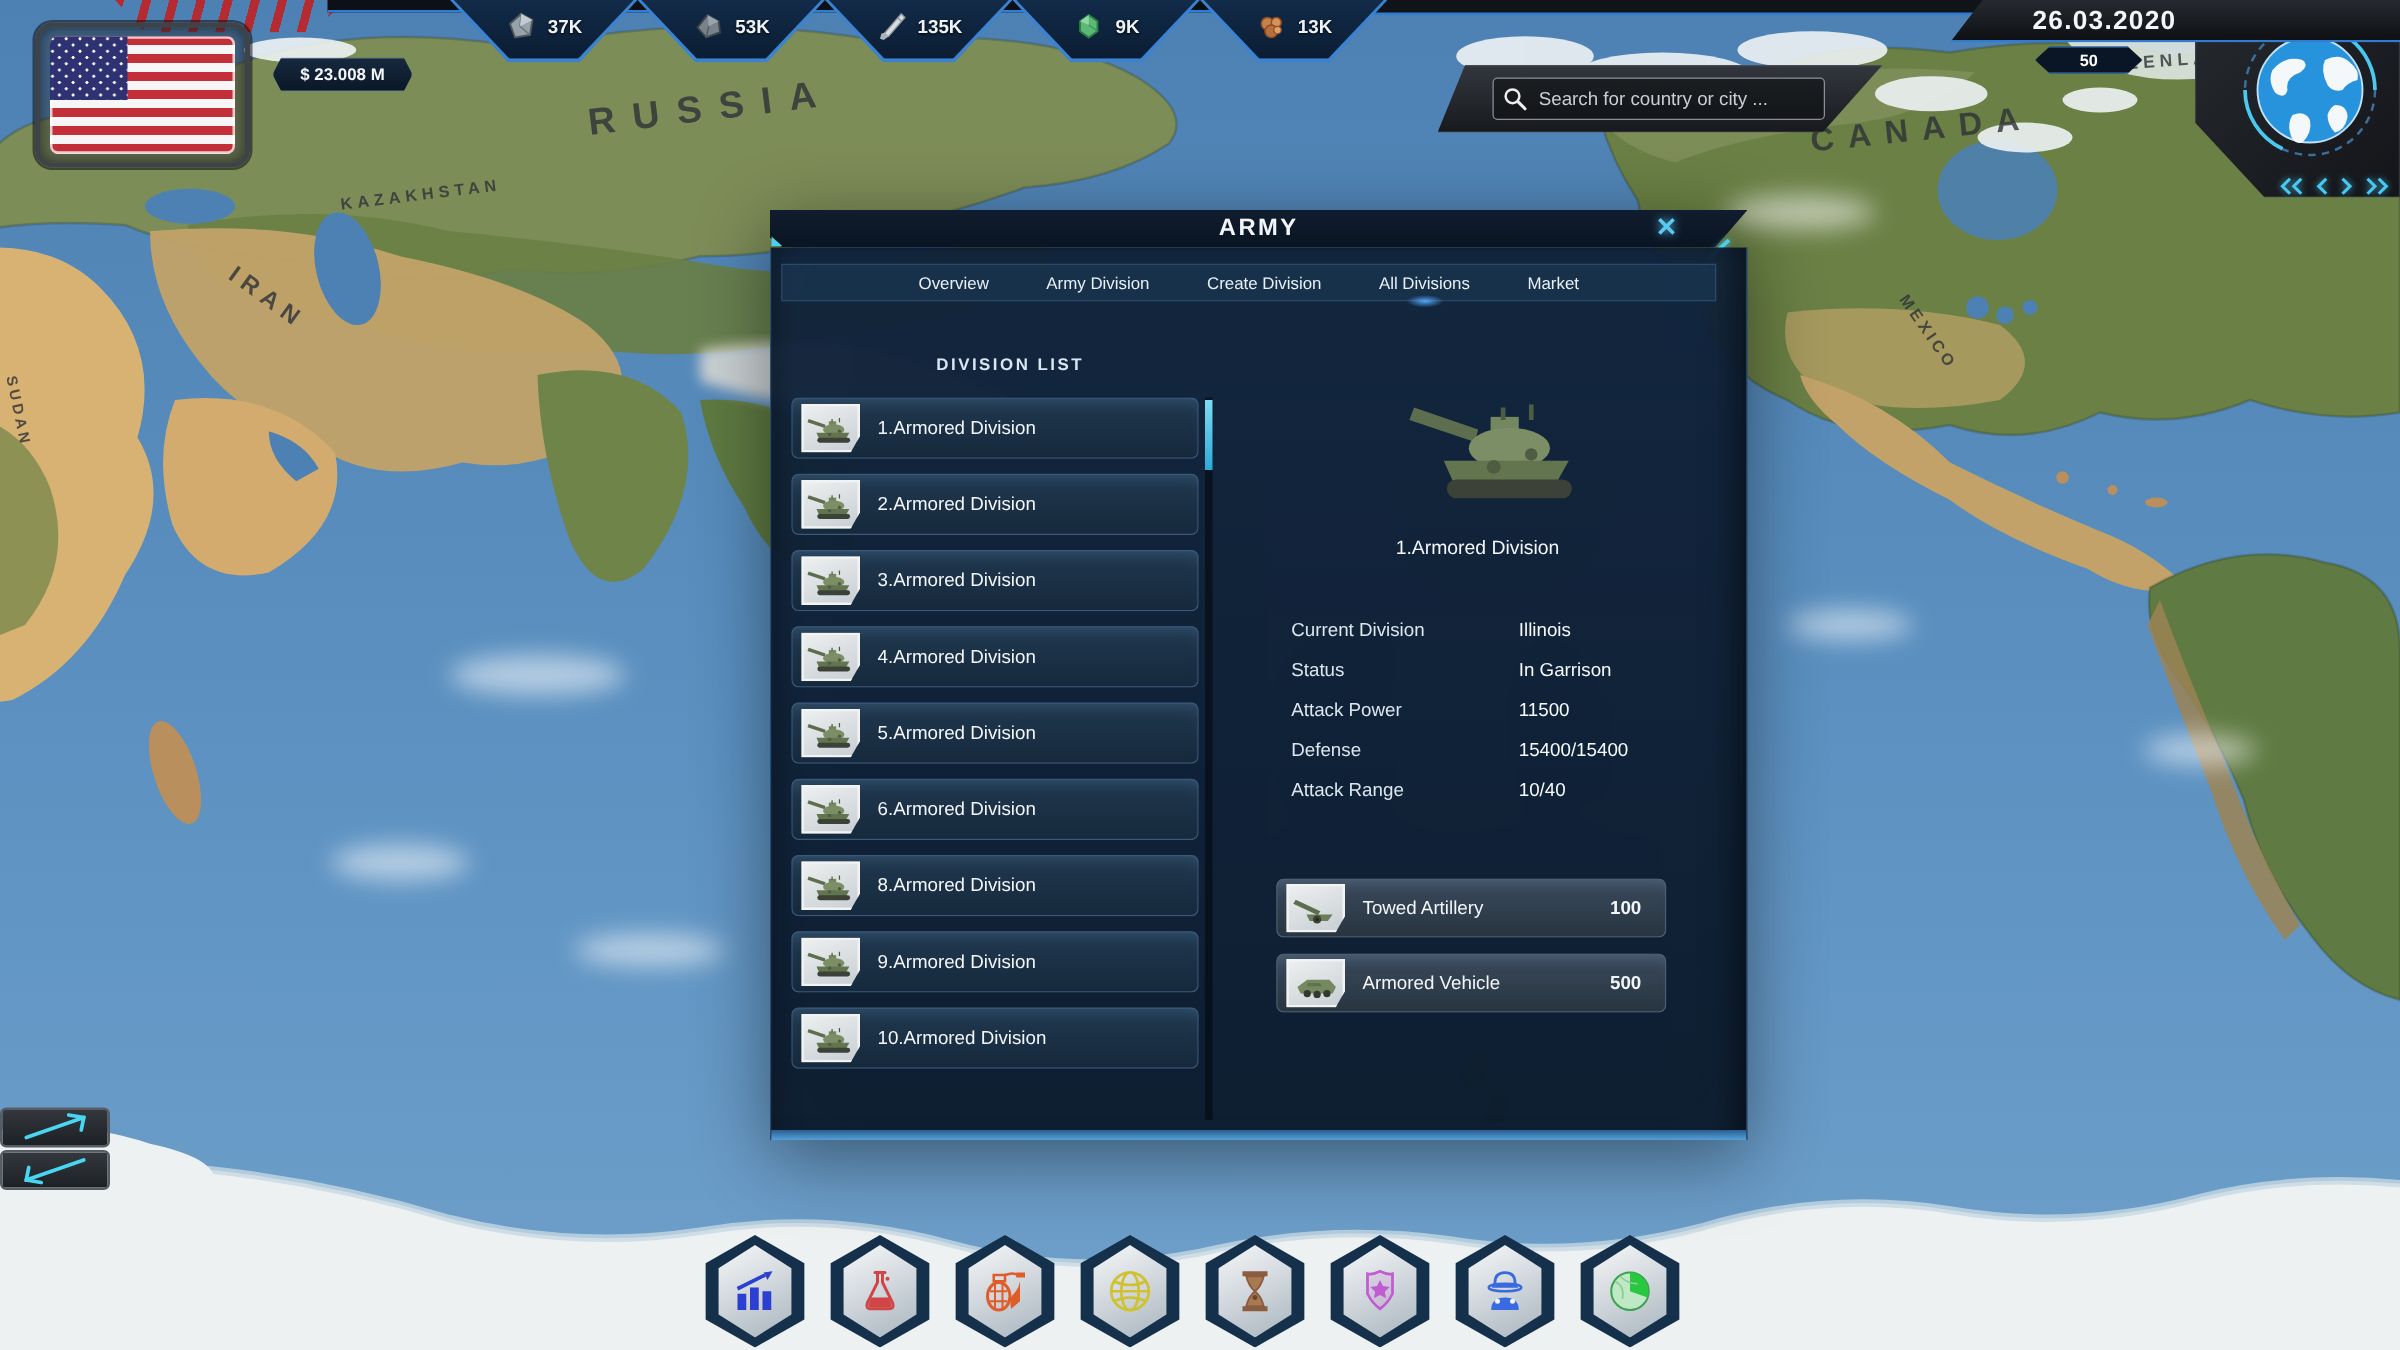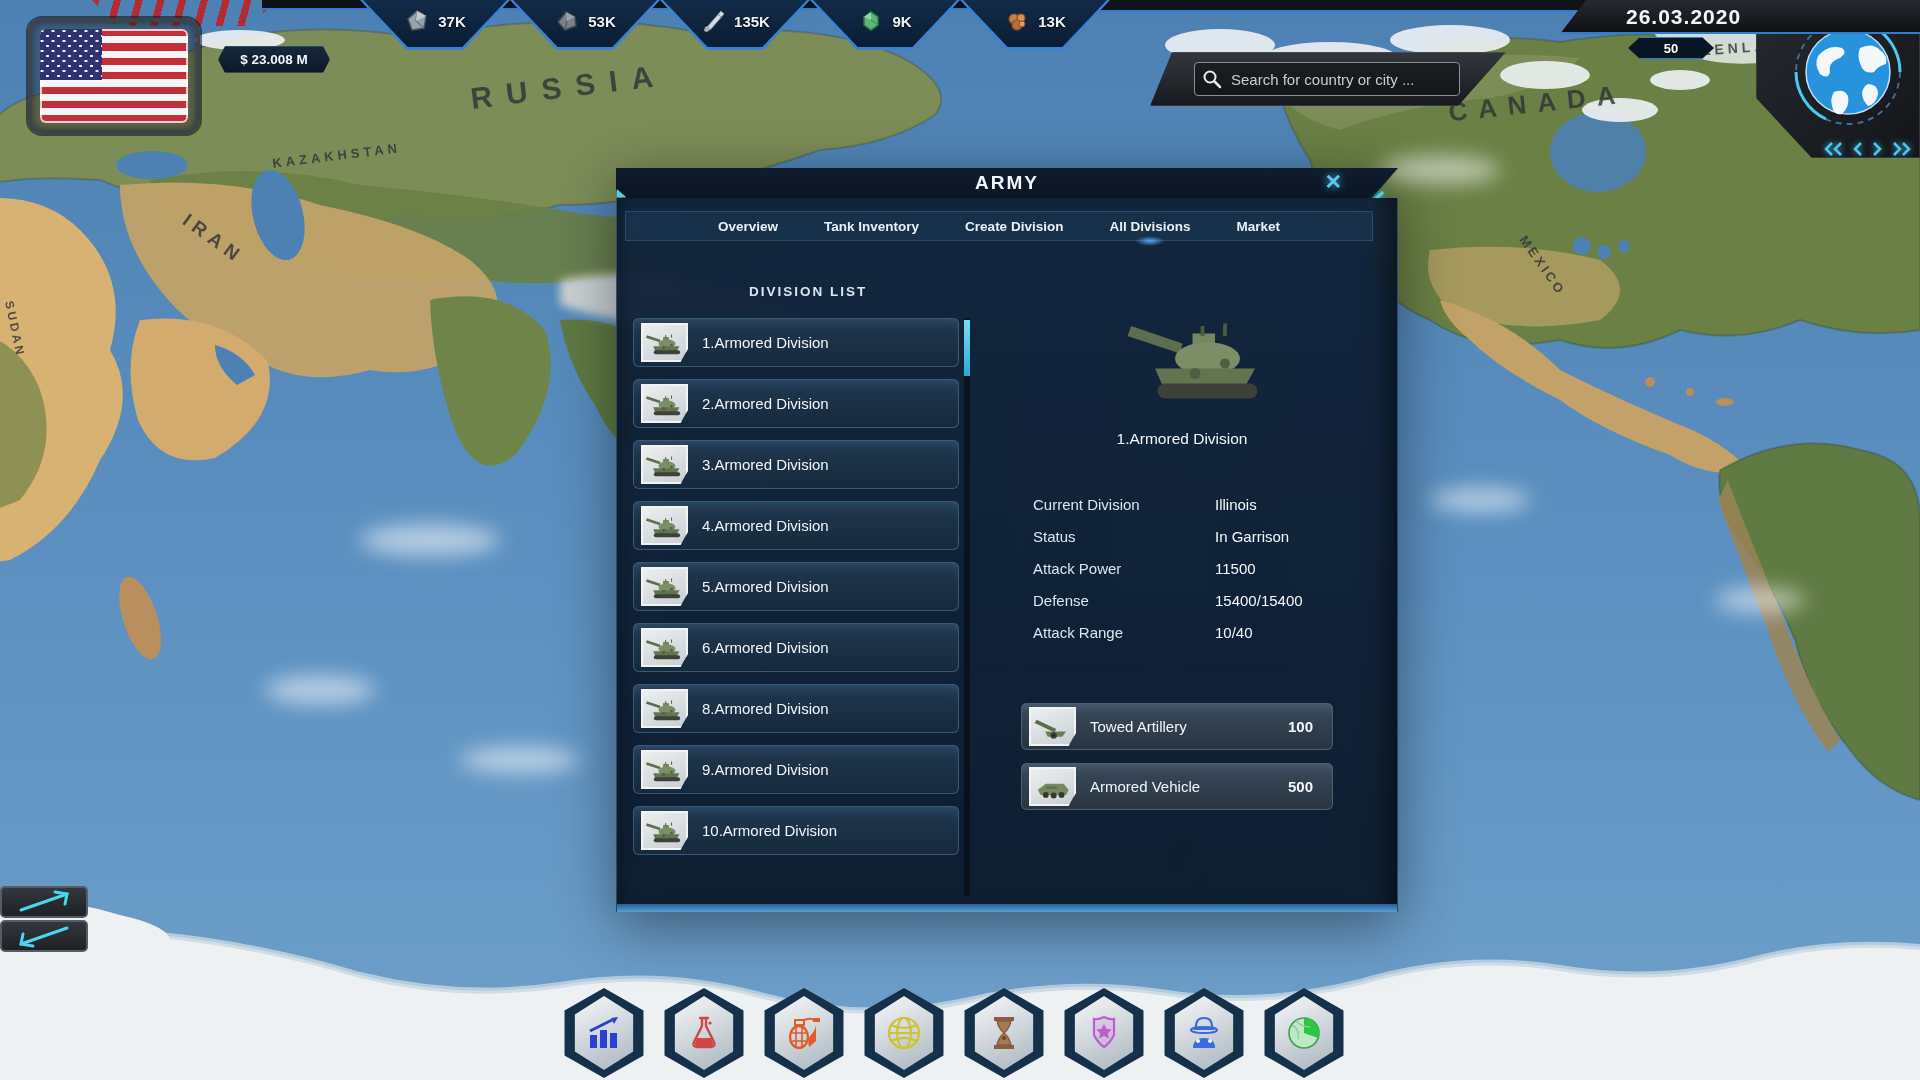--- a/index.html
+++ b/index.html
@@ -104,21 +104,21 @@
   #army-body{position:absolute;left:0;top:30px;width:782px;height:714px;
     background:linear-gradient(180deg,rgba(17,36,60,.95),rgba(12,27,46,.95));
     border-left:1px solid rgba(90,150,210,.35);border-right:1px solid rgba(90,150,210,.35);
     box-shadow:inset -20px 0 26px -12px rgba(0,0,0,.55), inset 16px 0 22px -14px rgba(0,0,0,.4);}
   #army-body::after{content:"";position:absolute;left:0;right:0;bottom:0;height:8px;
     background:linear-gradient(180deg,#2a5e90,#55a0d8);}
 
   #tabbar{position:absolute;left:8px;top:13px;width:748px;height:30px;
     background:rgba(26,50,78,.85);border:1px solid #2a4a6a;
     display:flex;align-items:center;justify-content:center;gap:42px;}
-  .tab{position:relative;color:#e9f0f6;font-size:13.5px;font-weight:bold;cursor:pointer;padding:4px 2px;}
+  .tab{position:relative;color:#e9f0f6;font-size:13.5px;font-weight:normal;cursor:pointer;padding:4px 2px;}
   .tab-glow{position:absolute;left:50%;bottom:-8px;width:30px;height:10px;margin-left:-15px;
     background:radial-gradient(ellipse at center,rgba(85,170,255,.95),rgba(85,170,255,0) 70%);}
 
   #divlist-header{position:absolute;left:132px;top:86px;color:#d8e6f2;font-size:13.5px;
     font-weight:bold;letter-spacing:2px;}
 
   #division-list{position:absolute;left:16px;top:120px;width:326px;height:578px;overflow:hidden;}
   .div-item{position:relative;height:49px;margin-bottom:12px;border-radius:6px;cursor:pointer;
     background:linear-gradient(180deg,#20384f,#16293c);
     box-shadow:inset 0 0 0 1px #3a587a, inset 0 10px 14px -8px rgba(120,170,220,.25);
@@ -438,21 +438,21 @@
       <span id="army-title">ARMY</span>
     </div>
     <span id="army-close">✕</span>
     <div class="title-accent-l"></div>
     <div class="title-accent-r"></div>
 
     <div id="army-body">
 
       <div id="tabbar">
         <span class="tab">Overview</span>
-        <span class="tab">Tank Inventory</span>
+        <span class="tab">Army Division</span>
         <span class="tab">Create Division</span>
         <span class="tab">
           <span>All Divisions</span>
           <span class="tab-glow"></span>
         </span>
         <span class="tab">Market</span>
       </div>
 
       <div id="divlist-header">DIVISION LIST</div>
 

